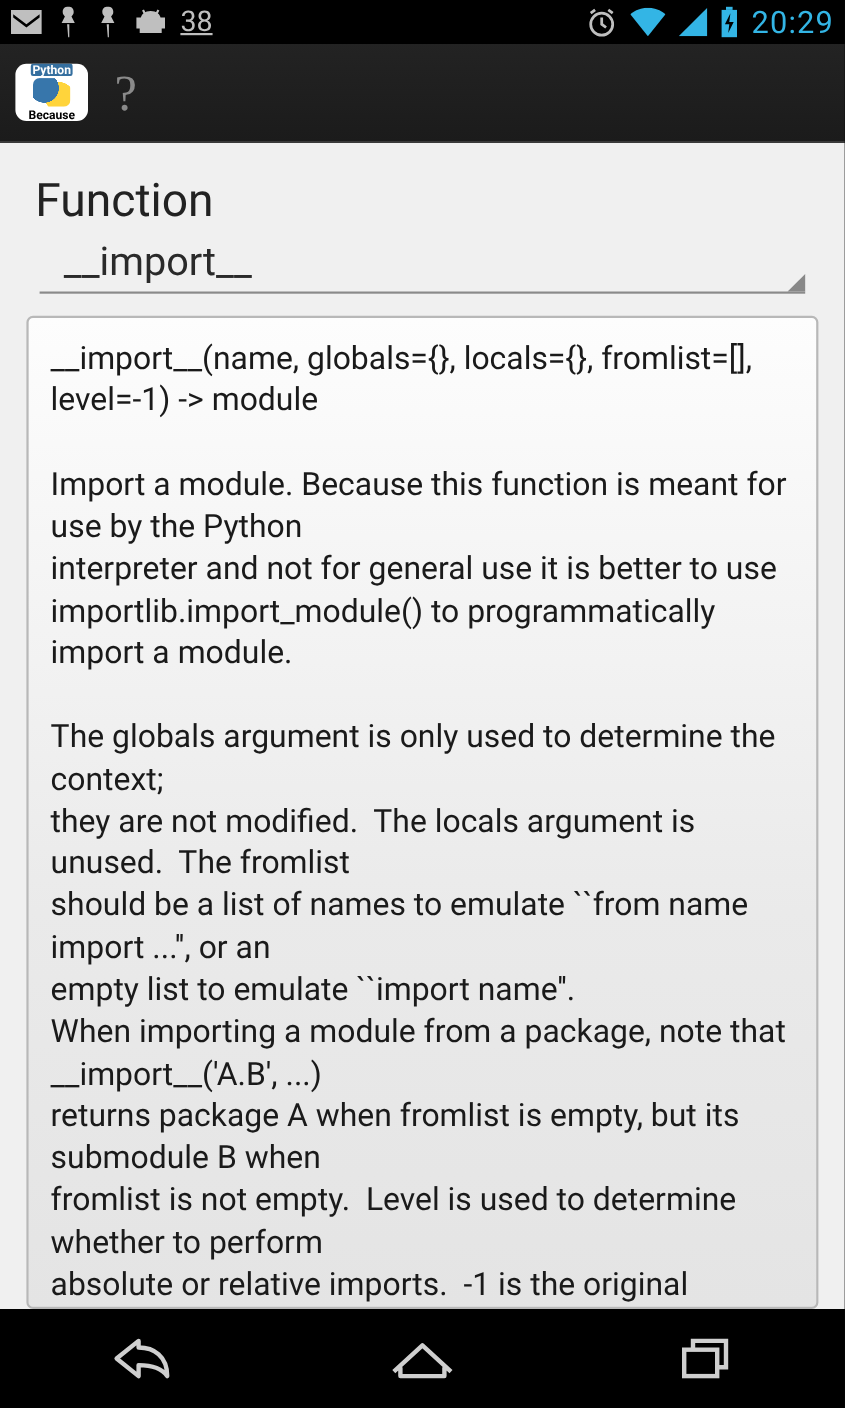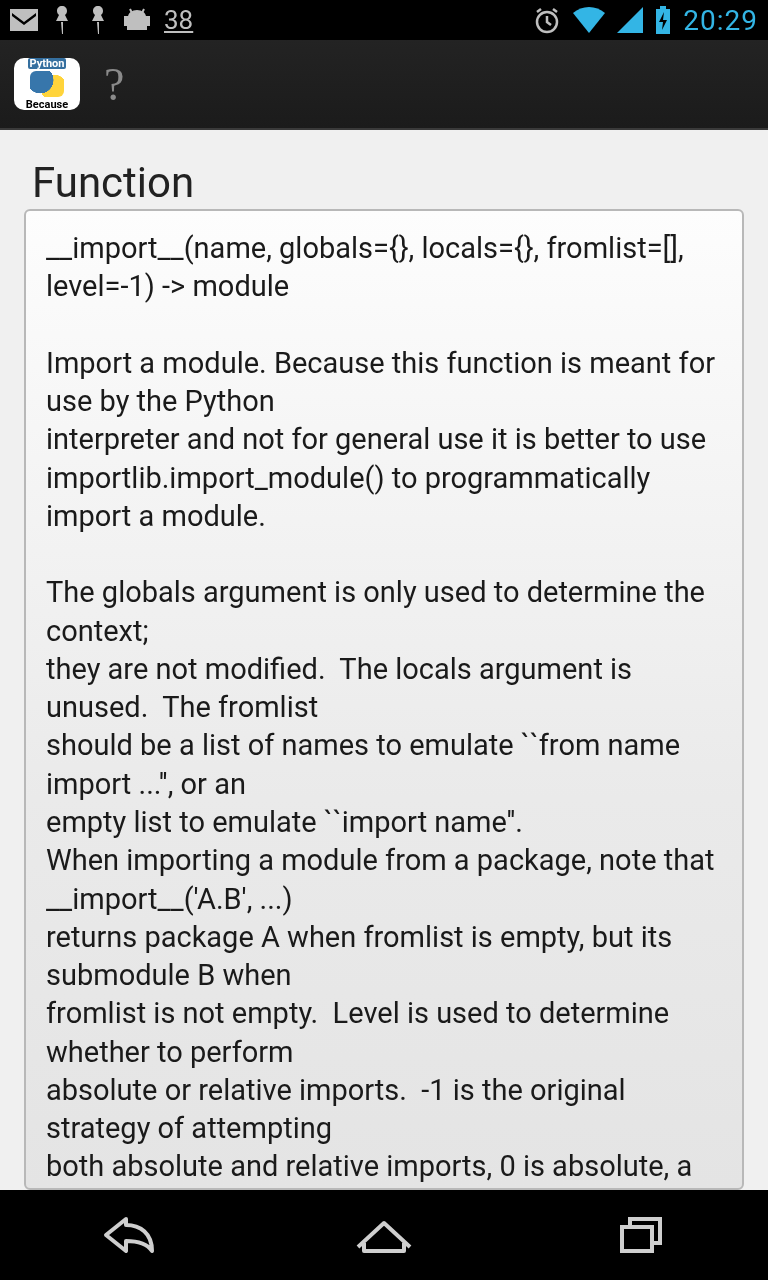--- a/index.html
+++ b/index.html
@@ -180,20 +180,24 @@
     <span class="py-top">Python</span>
     <span class="py-snake"></span>
     <span class="py-bot">Because</span>
   </div>
   <div class="help-button">?</div>
 </div>
 
 <div class="content">
   <div class="section-header">Function</div>
 
+  <div class="spinner">
+    <span class="spinner-value">__import__</span>
+    <span class="spinner-caret"></span>
+  </div>
 
   <div class="doc-box">__import__(name, globals={}, locals={}, fromlist=[], level=-1) -&gt; module
 
 Import a module. Because this function is meant for use by the Python
 interpreter and not for general use it is better to use importlib.import_module() to programmatically import a module.
 
 The globals argument is only used to determine the context;
 they are not modified.  The locals argument is unused.  The fromlist
 should be a list of names to emulate ``from name import ...'', or an
 empty list to emulate ``import name''.

